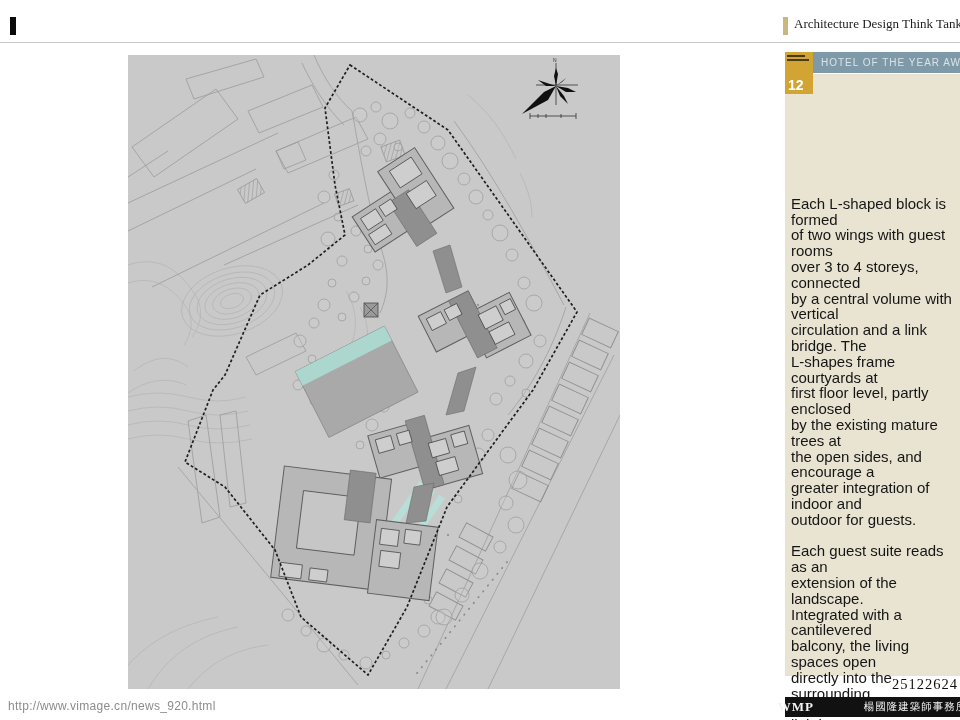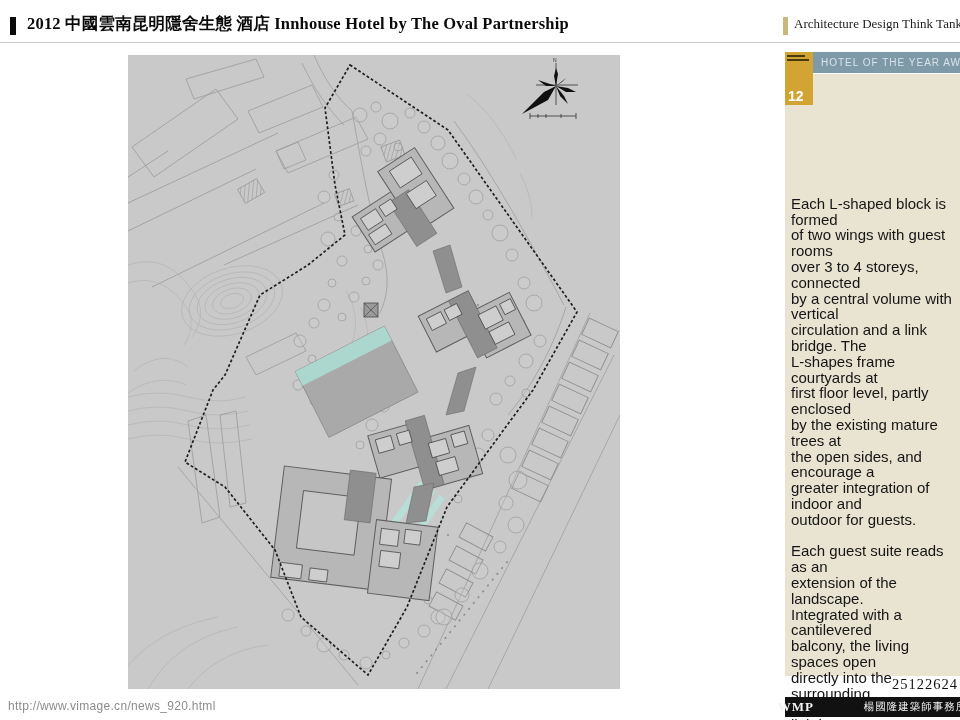--- a/index.html
+++ b/index.html
@@ -43,21 +43,21 @@
   .north line { stroke:#333; stroke-width:0.8; }
   .north text { font-size:5px; fill:#333; font-family:"Liberation Sans",sans-serif; }
   .gaz { fill:#9a9a9a; stroke:#4a4a4a; stroke-width:0.8; }
   .gaz-x { stroke:#4a4a4a; stroke-width:0.7; }
 
   
   .panel { position:absolute; left:785px; top:74px; width:175px; height:602px; background:var(--panel-cream); }
   .banner-blue { position:absolute; left:813px; top:52px; width:147px; height:21px; background:var(--banner-blue);
                  display:flex; align-items:center; padding-left:8px; white-space:nowrap; }
   .banner-blue .bt { font-size:10px; letter-spacing:1px; color:#d9e3e8; }
-  .badge { position:absolute; left:785px; top:52px; width:28px; height:53px; background:var(--accent-gold); z-index:2; }
+  .badge { position:absolute; left:785px; top:52px; width:28px; height:42px; background:var(--accent-gold); z-index:2; }
   .badge .fp { position:absolute; left:2px; background:#4a3a10; height:2px; }
   .badge .fp1 { top:3px; width:18px; }
   .badge .fp2 { top:7px; width:22px; }
   .badge .yr { position:absolute; left:3px; bottom:1px; color:#fff; font-weight:bold; font-size:14px;
                font-family:"Liberation Sans",sans-serif; }
   .article { position:absolute; left:791px; top:180px; width:166px; font-size:15px; line-height:15.8px;
              color:#151515; white-space:pre-line; }
   .article p { margin:0; }
 
   
@@ -70,21 +70,20 @@
   .wmp-div { width:3px; height:12px; background:#f2f2f2; }
   .wmp-firm { color:#f2f2f2; font-size:10.5px; letter-spacing:1px; white-space:nowrap; }
   .url { position:absolute; left:8px; top:699px; font-size:12px; color:var(--url-gray); letter-spacing:0.3px; }
 </style>
 </head>
 <body>
 
 <div class="page">
 
   <span class="title-marker"></span>
-  <h1 class="page-title">2012 中國雲南昆明隱舍生態 酒店 Innhouse Hotel by The Oval Partnership</h1>
   <span class="hdr-right-marker"></span>
   <span class="hdr-right-label">Architecture Design Think Tank</span>
   <span class="hdr-page-num">14</span>
   <div class="hdr-rule"></div>
 
   <div class="plan-wrap">
     <svg viewBox="0 0 492 634">
       <defs>
         <pattern id="hatch" width="4" height="4" patternUnits="userSpaceOnUse" patternTransform="rotate(35)">
           <line x1="0" y1="0" x2="0" y2="4" stroke="#8d8d8d" stroke-width="1"></line>

